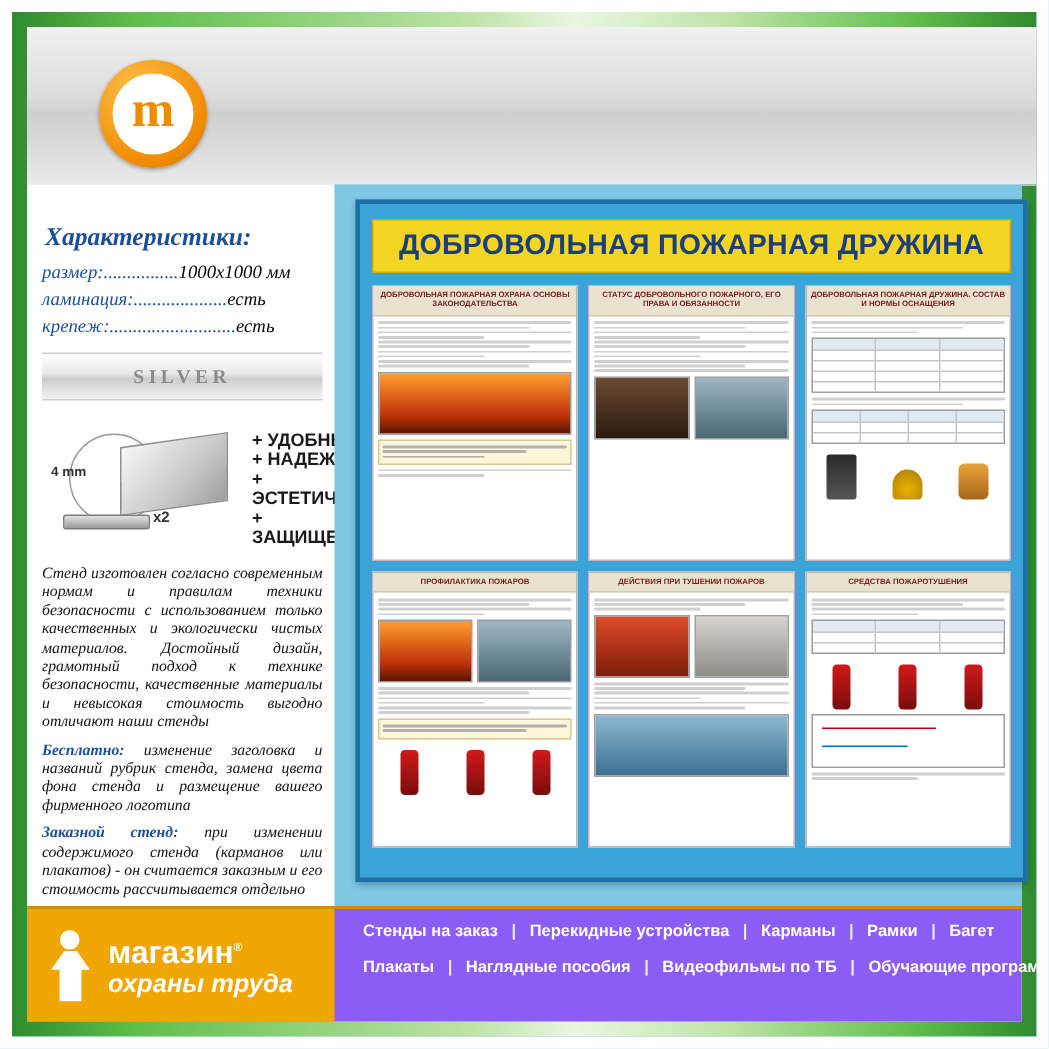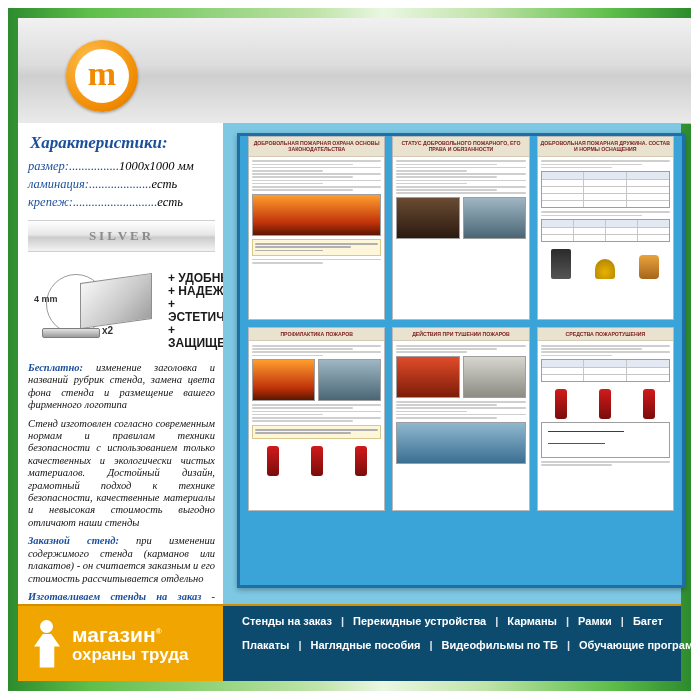--- a/index.html
+++ b/index.html
@@ -49,21 +49,21 @@
     margin-top:-4px;
   }
   .title{
     position:absolute;left:180px;top:0;width:480px;height:105px;
     display:flex;align-items:center;justify-content:center;
     font-size:40px;font-weight:bold;color:#333333;letter-spacing:1px;
   }
   
   .left{
     position:absolute;left:0;top:105px;width:205px;bottom:75px;
-    background:#ffffff;padding:8px 8px 0 10px;box-sizing:border-box;
+    background:#ffffff;padding:23px 8px 0 10px;box-sizing:border-box;
   }
   .char-title{
     font-family:"Liberation Serif", serif;
     font-style:italic;font-weight:bold;font-size:17px;color:#1b4f9c;margin:2px 0 6px 2px;
   }
   .char-row{
     font-family:"Liberation Serif", serif;
     font-style:italic;font-size:12.5px;color:#1b4f9c;white-space:nowrap;margin-bottom:3px;
   }
   .char-row .v{color:#000000;}
@@ -173,36 +173,36 @@
   .note{
     background:#fdf6d8;border:1px solid #d8c98a;padding:2px;margin:3px 0;
   }
   .diag{
     height:34px;background:#ffffff;border:1px solid #9e9e9e;margin:3px 0;position:relative;
   }
   .diag:before{content:"";position:absolute;left:6px;top:8px;width:60%;height:1px;background:#c00;}
   .diag:after{content:"";position:absolute;left:6px;top:20px;width:45%;height:1px;background:#06c;}
   
   .footer{
-    position:absolute;left:0;right:0;bottom:0;height:75px;background:#0c4a6e;
+    position:absolute;left:0;right:0;bottom:0;height:75px;background:#8b5cf6;
     border-top:2px solid #d18f00;
   }
   .footer-left{
     position:absolute;left:0;top:0;width:205px;height:75px;
     background:#f0a500;display:flex;align-items:center;
   }
   .fl-icon{
     width:42px;height:52px;margin-left:8px;position:relative;
   }
   .fl-icon .head{position:absolute;left:14px;top:2px;width:13px;height:13px;border-radius:50%;background:#fff;}
   .fl-icon .body{position:absolute;left:8px;top:16px;width:26px;height:34px;background:#fff;
     clip-path:polygon(35% 0,65% 0,100% 38%,78% 38%,78% 100%,22% 100%,22% 38%,0 38%);}
   .fl-text{margin-left:4px;color:#ffffff;font-weight:bold;line-height:20px;}
   .fl-text .l1{font-size:21px;}
-  .fl-text .l2{font-size:17px;}
+  .fl-text .l2{font-size:17px;font-style:italic;}
   .fl-text sup{font-size:8px;}
   .footer-right{
     position:absolute;left:205px;right:0;top:0;bottom:0;padding:9px 6px 12px 10px;box-sizing:border-box;
     color:#ffffff;
   }
   .f-row{display:flex;align-items:center;font-size:11px;font-weight:bold;margin-bottom:12px;}
   .f-row span.item{padding:0 9px;white-space:nowrap;}
   .f-row span.sep{color:#ffffff;opacity:.85;}
   .corner{
     position:absolute;width:14px;height:14px;border:1px solid #cfcfcf;background:#f7f7f7;
@@ -255,37 +255,38 @@
         <div class="screw"></div>
         <div class="x2">х2</div>
         <div class="bullets">
           <div>+ УДОБНЫЙ</div>
           <div>+ НАДЕЖНЫЙ</div>
           <div>+ ЭСТЕТИЧНЫЙ</div>
           <div>+ ЗАЩИЩЕННЫЙ</div>
         </div>
       </div>
 
+      <div class="para">Стенд изготовлен согласно современным нормам и правилам техники безопасности с использованием только качественных и экологически чистых материалов. Достойный дизайн, грамотный подход к технике безопасности, качественные материалы и невысокая стоимость выгодно отличают наши стенды</div>
+
       <div class="para blue-lead">
         <b>Бесплатно:</b><span> изменение заголовка и названий рубрик стенда, замена цвета фона стенда и размещение вашего фирменного логотипа</span>
       </div>
 
-      <div class="para">Стенд изготовлен согласно современным нормам и правилам техники безопасности с использованием только качественных и экологически чистых материалов. Достойный дизайн, грамотный подход к технике безопасности, качественные материалы и невысокая стоимость выгодно отличают наши стенды</div>
-
       <div class="para blue-lead">
         <b>Заказной стенд:</b><span> при изменении содержимого стенда (карманов или плакатов) - он считается заказным и его стоимость рассчитывается отдельно</span>
       </div>
 
       <div class="para blue-lead">
         <b>Изготавливаем стенды на заказ</b><span> - любого размера, любой комплектации, любого дизайна и оформления</span>
       </div>
     </div>
 
     <div class="poster-wrap">
       <div class="poster">
+        <div class="poster-title">ДОБРОВОЛЬНАЯ ПОЖАРНАЯ ДРУЖИНА</div>
         <div class="grid">
 
           <div class="card">
             <h4>ДОБРОВОЛЬНАЯ ПОЖАРНАЯ ОХРАНА ОСНОВЫ ЗАКОНОДАТЕЛЬСТВА</h4>
             <div class="body">
               <div class="tline"></div>
                 <div class="tline m"></div>
                 <div class="tline"></div>
                 <div class="tline s"></div>
               <div class="tline"></div>

